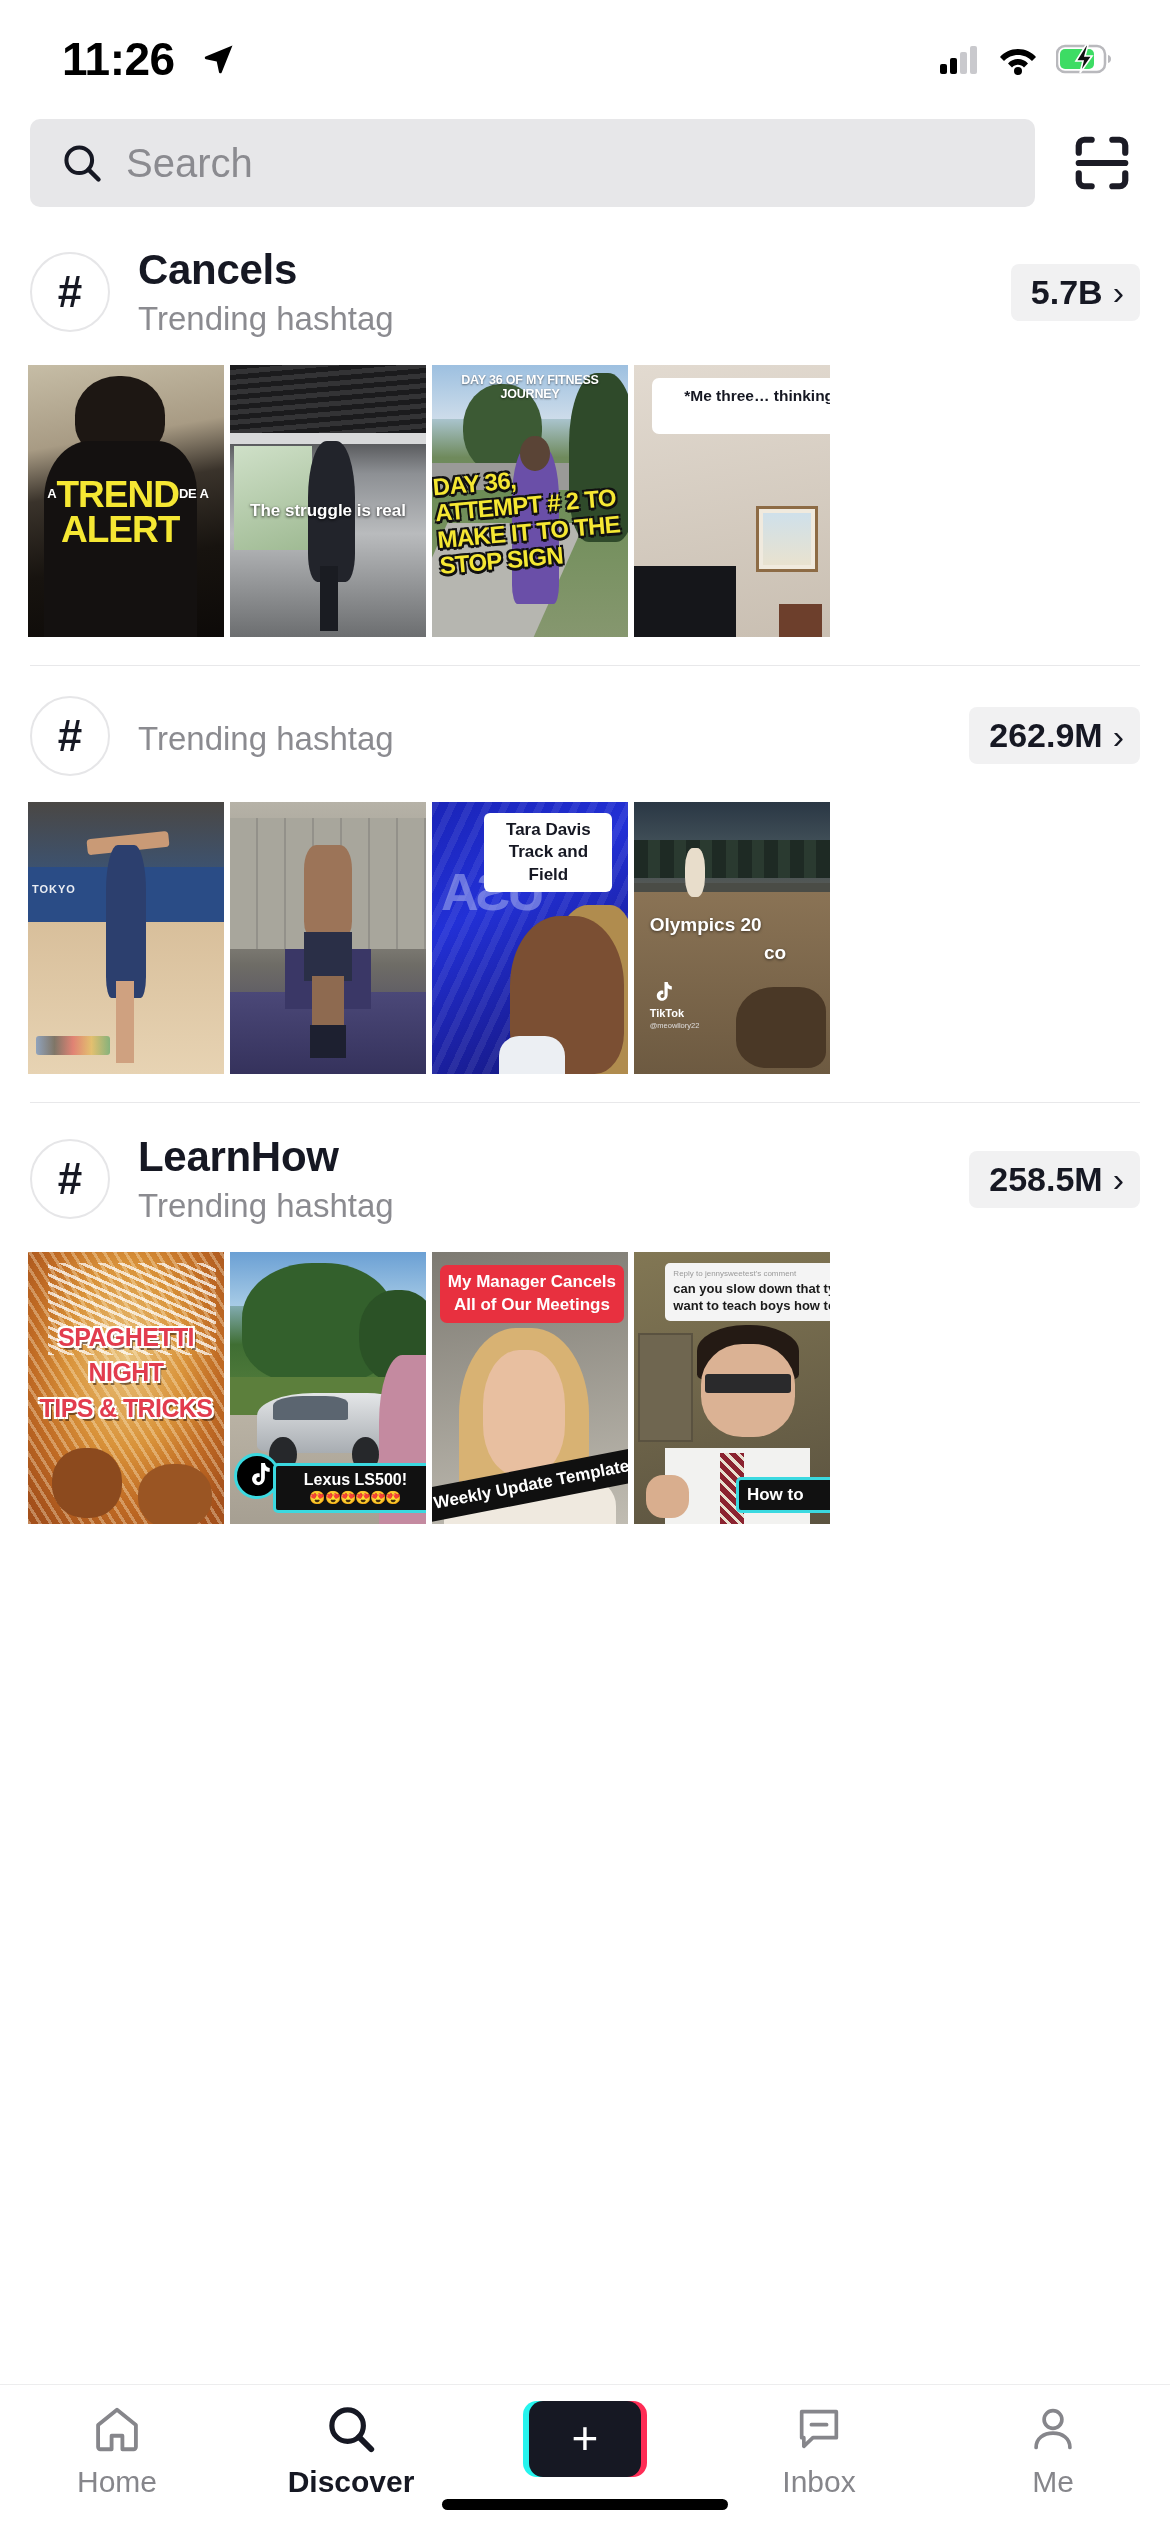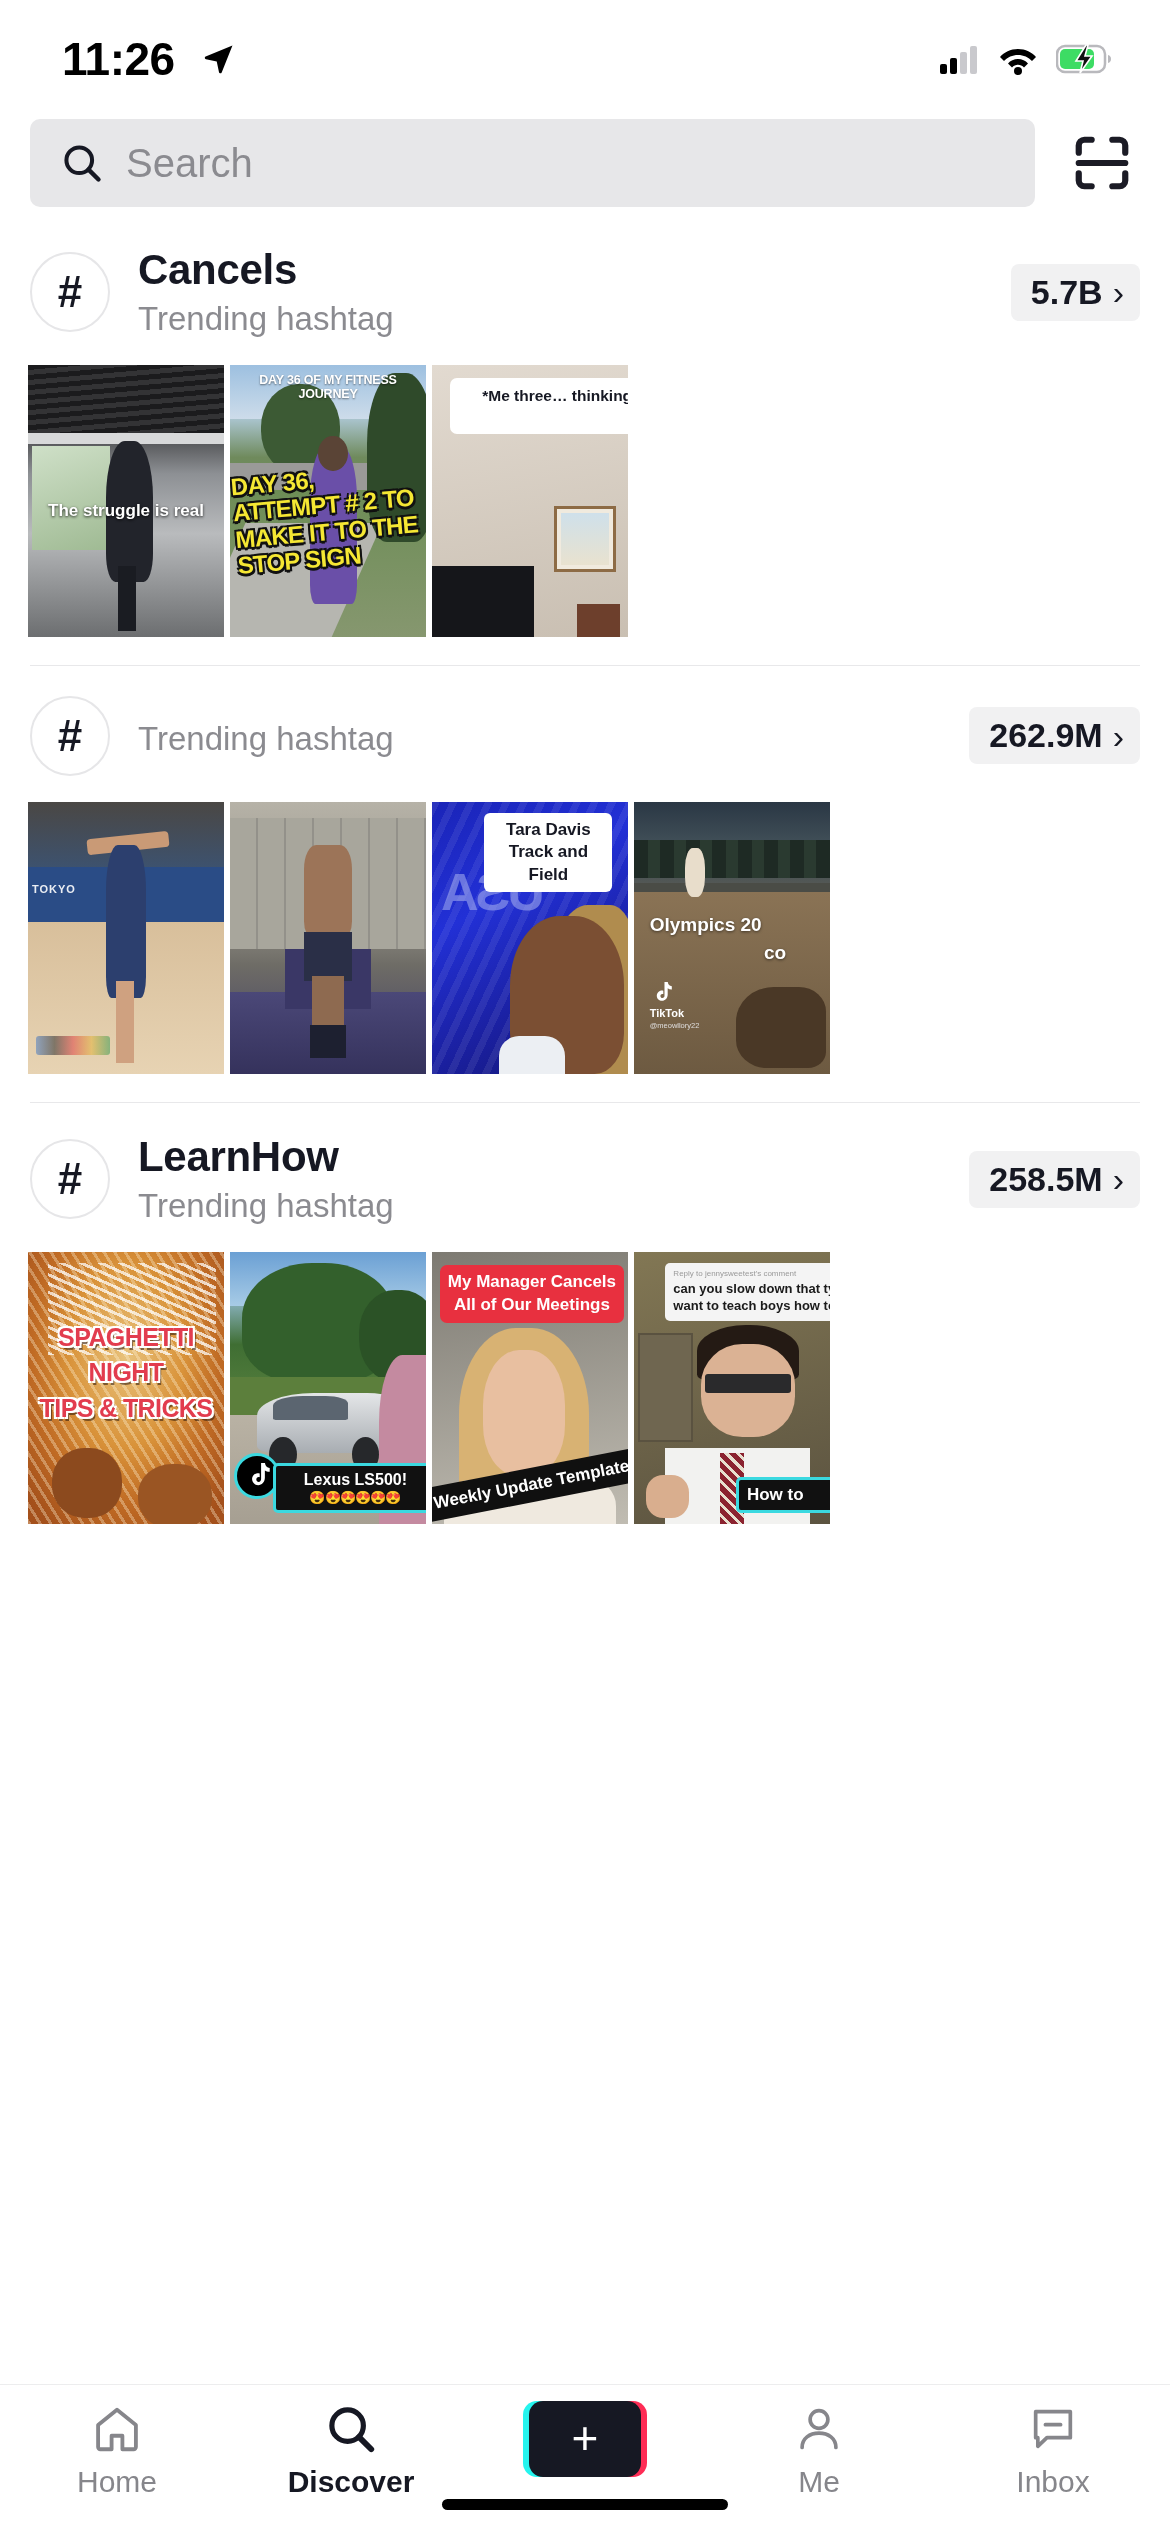--- a/index.html
+++ b/index.html
@@ -395,20 +395,30 @@
         <div class="sec-title">Cancels</div>
         <div class="sec-sub">Trending hashtag</div>
       </div>
       <div class="count-pill">
         <span>5.7B</span>
         <span class="chev">›</span>
       </div>
     </div>
 
     <div class="strip">
+      <div class="thumb">
+        <div class="thumb-inner bg-gym1">
+          <div class="gym1-head"></div>
+            <div class="gym1-body"></div>
+          <div class="t1a">
+            <span>A</span><span class="t1big">TREND</span><span>DE A</span>
+          </div>
+          <div class="t1b">ALERT</div>
+        </div>
+      </div>
 
       <div class="thumb">
         <div class="thumb-inner bg-gym2">
           <div class="g2-roof"></div>
             <div class="g2-win"></div>
             <div class="g2-bar"></div>
           <div class="g2-fig"></div>
             <div class="g2-leg"></div>
           <div class="t2">The struggle is real</div>
         </div>
@@ -634,31 +644,31 @@
       <div class="cb-pink"></div>
       <div class="cb-white">
         <span class="cb-plus">+</span>
       </div>
     </div>
   </div>
 
   <div class="tab">
     <div class="tab-icon">
       <svg width="52" height="52" viewBox="0 0 24 24">
+        <path d="M4 4h16v12H9.2L5 20v-4H4V4z" fill="none" stroke="#86868b" stroke-width="1.7" stroke-linejoin="round"></path>
+        <line x1="8.5" y1="10" x2="15.5" y2="10" stroke="#86868b" stroke-width="1.7" stroke-linecap="round"></line>
+      </svg>
+    </div>
+    <span class="tab-label">Inbox</span>
+  </div>
+
+  <div class="tab">
+    <div class="tab-icon">
+      <svg width="52" height="52" viewBox="0 0 24 24">
         <circle cx="12" cy="7.6" r="4.1" fill="none" stroke="#86868b" stroke-width="1.7"></circle>
         <path d="M4.2 20.5c0-4.2 3.5-6.6 7.8-6.6s7.8 2.4 7.8 6.6" fill="none" stroke="#86868b" stroke-width="1.7" stroke-linecap="round"></path>
       </svg>
     </div>
     <span class="tab-label">Me</span>
   </div>
 
-  <div class="tab">
-    <div class="tab-icon">
-      <svg width="52" height="52" viewBox="0 0 24 24">
-        <path d="M4 4h16v12H9.2L5 20v-4H4V4z" fill="none" stroke="#86868b" stroke-width="1.7" stroke-linejoin="round"></path>
-        <line x1="8.5" y1="10" x2="15.5" y2="10" stroke="#86868b" stroke-width="1.7" stroke-linecap="round"></line>
-      </svg>
-    </div>
-    <span class="tab-label">Inbox</span>
-  </div>
-
   <div class="home-indicator"></div>
 </div>
 
 </body></html>

